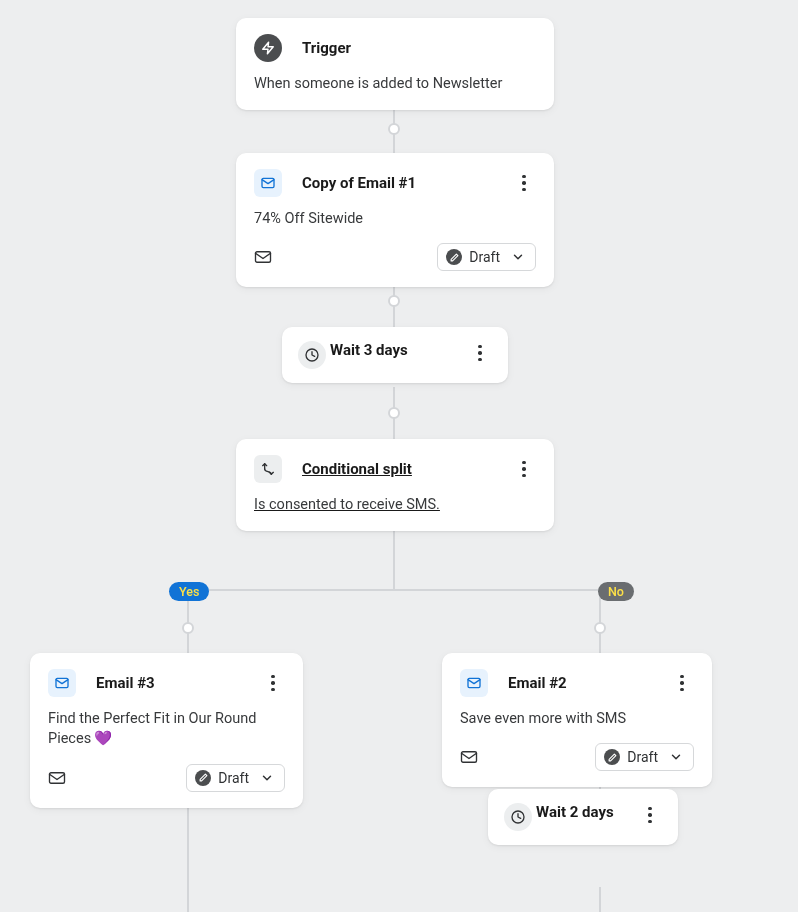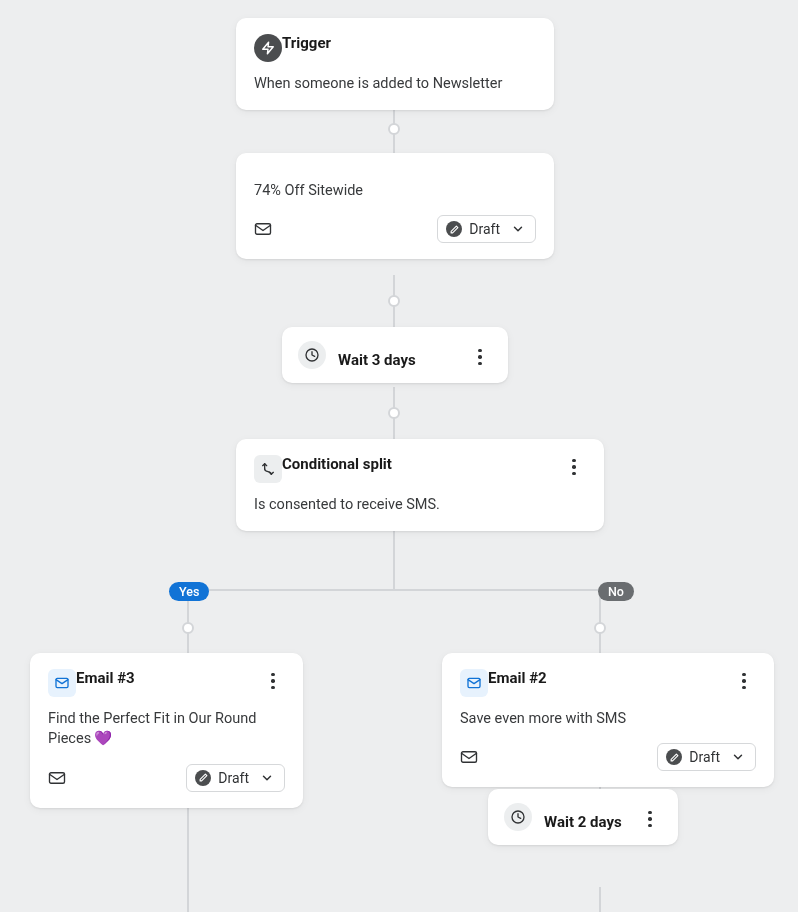--- a/index.html
+++ b/index.html
@@ -24,21 +24,21 @@
 
   
   .card {
     position: absolute;
     background: #ffffff;
     border-radius: 10px;
     box-shadow: 0 1px 2px rgba(0,0,0,0.08), 0 2px 8px rgba(0,0,0,0.05);
     padding: 16px 18px;
   }
   .card .header {
-    display:flex; gap:0;
+    display:flex; align-items:center; gap:20px;
   }
   .card .title {
     font-weight:700; font-size:15px; color:#1a1a1a;
     flex:1;
   }
   .card .desc {
     margin-top:12px; font-size:14.5px; color:#383a3c; line-height:1.4;
   }
   .card .footer {
     margin-top:14px;
@@ -91,30 +91,30 @@
   }
   .chev {
     margin-left:4px;
   }
 
   
   .wait-card {
     position:absolute; background:#fff; border-radius:10px;
     box-shadow: 0 1px 2px rgba(0,0,0,0.08), 0 2px 8px rgba(0,0,0,0.05);
     padding:14px 16px;
-    display:flex; align-items:flex-end; gap:12px;
+    display:flex; align-items:flex-start; gap:4px;
   }
   .wait-card .title { font-weight:700; font-size:15px; flex:1; }
 
   
   .branch-pill {
     position:absolute;
     font-size:12.5px; font-weight:500;
     padding:2px 10px; border-radius:10px;
-    color:#ffffff;
+    color:#fde047;
   }
   .pill-yes { background:#1173d6; }
   .pill-no  { background:#6a6d70; }
 
   svg { display:block; }
 </style>
 </head>
 <body>
 <div class="canvas">
 
@@ -152,20 +152,34 @@
       <svg width="14" height="14" viewBox="0 0 24 24" fill="none" stroke="#fff" stroke-width="2.5" stroke-linecap="round" stroke-linejoin="round">
             <polygon points="13 2 3 14 12 14 11 22 21 10 12 10 13 2"></polygon>
           </svg>
     </div>
     <div class="title">Trigger</div>
   </div>
   <div class="desc">When someone is added to Newsletter</div>
 </div>
 
 <div class="card" style="left:236px; top:153px; width:318px;">
+  <div class="header">
+    <div class="icon-email-bg">
+      <svg width="16" height="16" viewBox="0 0 24 24" fill="none" stroke="#1173d6" stroke-width="2" stroke-linecap="round" stroke-linejoin="round">
+            <rect x="3" y="5" width="18" height="14" rx="2"></rect>
+            <polyline points="3 7 12 13 21 7"></polyline>
+          </svg>
+    </div>
+    <div class="title">Copy of Email #1</div>
+    <div class="more-btn">
+          <span></span>
+          <span></span>
+          <span></span>
+        </div>
+  </div>
   <div class="desc">74% Off Sitewide</div>
   <div class="footer">
     <div class="footer-env">
       <svg width="18" height="14" viewBox="0 0 24 18" fill="none" stroke="#303234" stroke-width="1.8" stroke-linecap="round" stroke-linejoin="round">
             <rect x="2" y="2" width="20" height="14" rx="2"></rect>
             <polyline points="2 4 12 11 22 4"></polyline>
           </svg>
     </div>
     <div class="status-sel">
       <div class="status-dot">
@@ -189,21 +203,21 @@
         </svg>
   </div>
   <div class="title">Wait 3 days</div>
   <div class="more-btn">
         <span></span>
         <span></span>
         <span></span>
       </div>
 </div>
 
-<div class="card" style="left:236px; top:439px; width:368px;">
+<div class="card" style="left:236px; top:439px; width:318px;text-decoration:underline;">
   <div class="header">
     <div class="icon-split-bg">
       <svg width="16" height="16" viewBox="0 0 24 24" fill="none" stroke="#303234" stroke-width="2" stroke-linecap="round" stroke-linejoin="round">
         <polyline points="7 4 7 12"></polyline>
         <path d="M7 12 C7 18 17 14 17 20"></path>
         <polyline points="4 7 7 4 10 7"></polyline>
         <polyline points="14 17 17 20 20 17"></polyline>
       </svg>
     </div>
     <div class="title">Conditional split</div>
@@ -249,21 +263,21 @@
             </svg>
       </div>
       <span>Draft</span>
       <svg class="chev" width="14" height="14" viewBox="0 0 24 24" fill="none" stroke="#303234" stroke-width="2.5" stroke-linecap="round" stroke-linejoin="round">
             <polyline points="6 9 12 15 18 9"></polyline>
           </svg>
     </div>
   </div>
 </div>
 
-<div class="card" style="left:442px; top:653px; width:332px;">
+<div class="card" style="left:442px; top:653px; width:270px;">
   <div class="header">
     <div class="icon-email-bg">
       <svg width="16" height="16" viewBox="0 0 24 24" fill="none" stroke="#1173d6" stroke-width="2" stroke-linecap="round" stroke-linejoin="round">
             <rect x="3" y="5" width="18" height="14" rx="2"></rect>
             <polyline points="3 7 12 13 21 7"></polyline>
           </svg>
     </div>
     <div class="title">Email #2</div>
     <div class="more-btn">
           <span></span>

